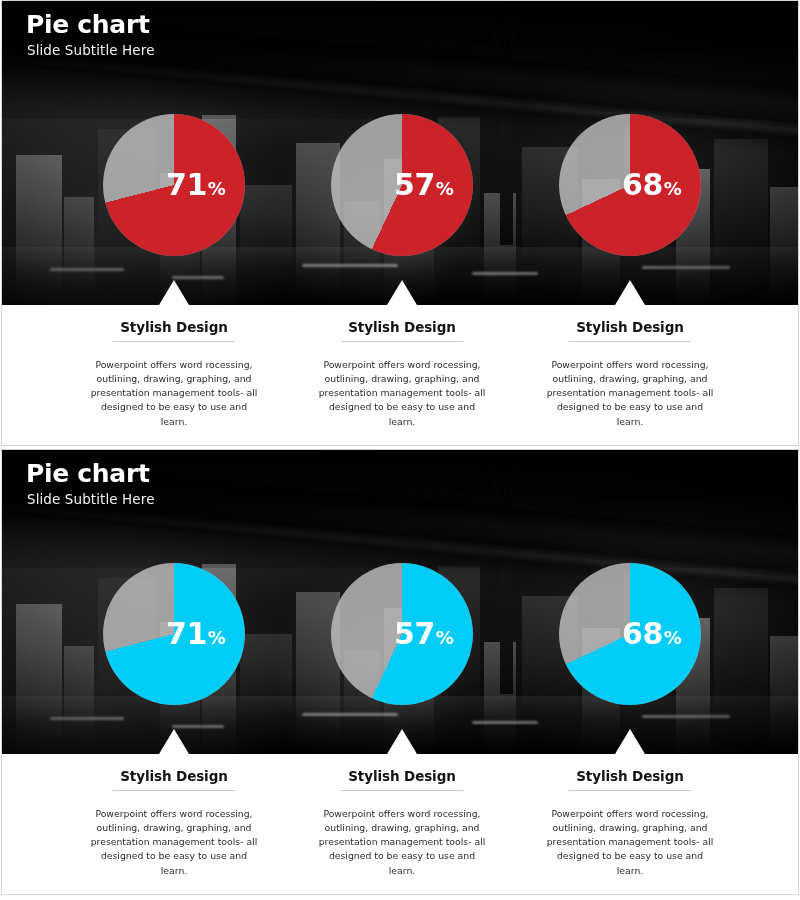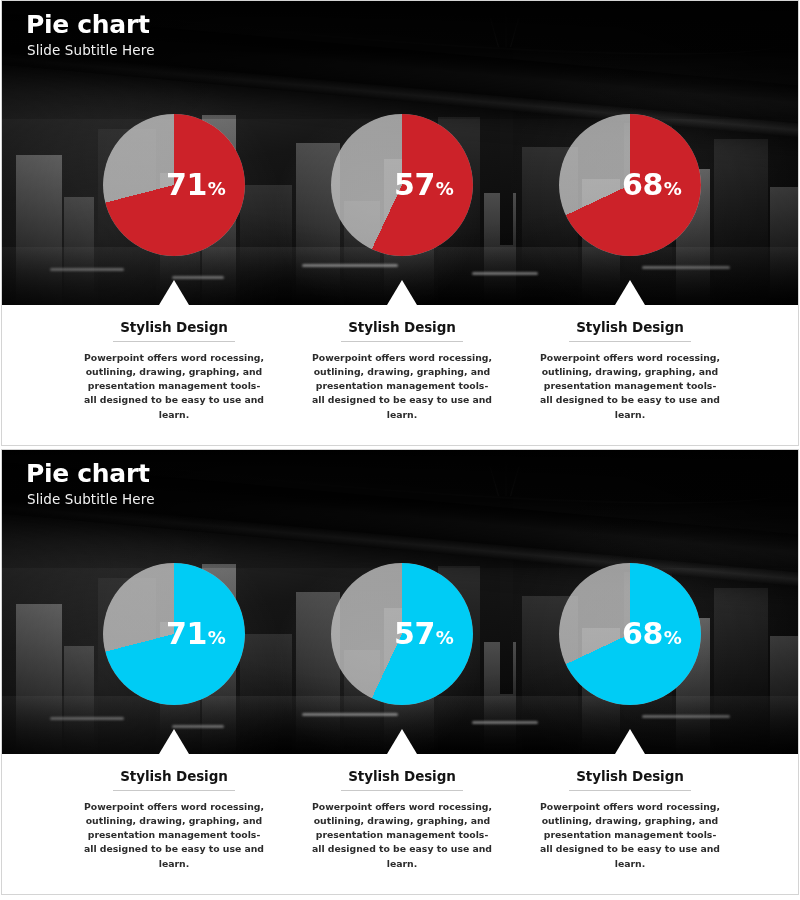--- a/index.html
+++ b/index.html
@@ -148,21 +148,21 @@
   .caption{
     position:absolute;top:14px;width:206px;text-align:center;
   }
   .cap-title{
     margin:0;font-size:13.5px;font-weight:bold;color:#131313;letter-spacing:-.1px;
   }
   .cap-rule{
     margin:6px auto 7px;height:1px;width:122px;background:#c9c9c9;
   }
   .cap-body{
-    margin:9px;font-size:9.3px;line-height:1.52;color:#2c2c2c;font-weight:bold;
+    margin:16px;font-size:9.3px;line-height:1.52;color:#2c2c2c;
   }
 </style>
 </head>
 <body>
 
 <div class="deck">
 
   <section class="slide">
 
     <div class="photo">

